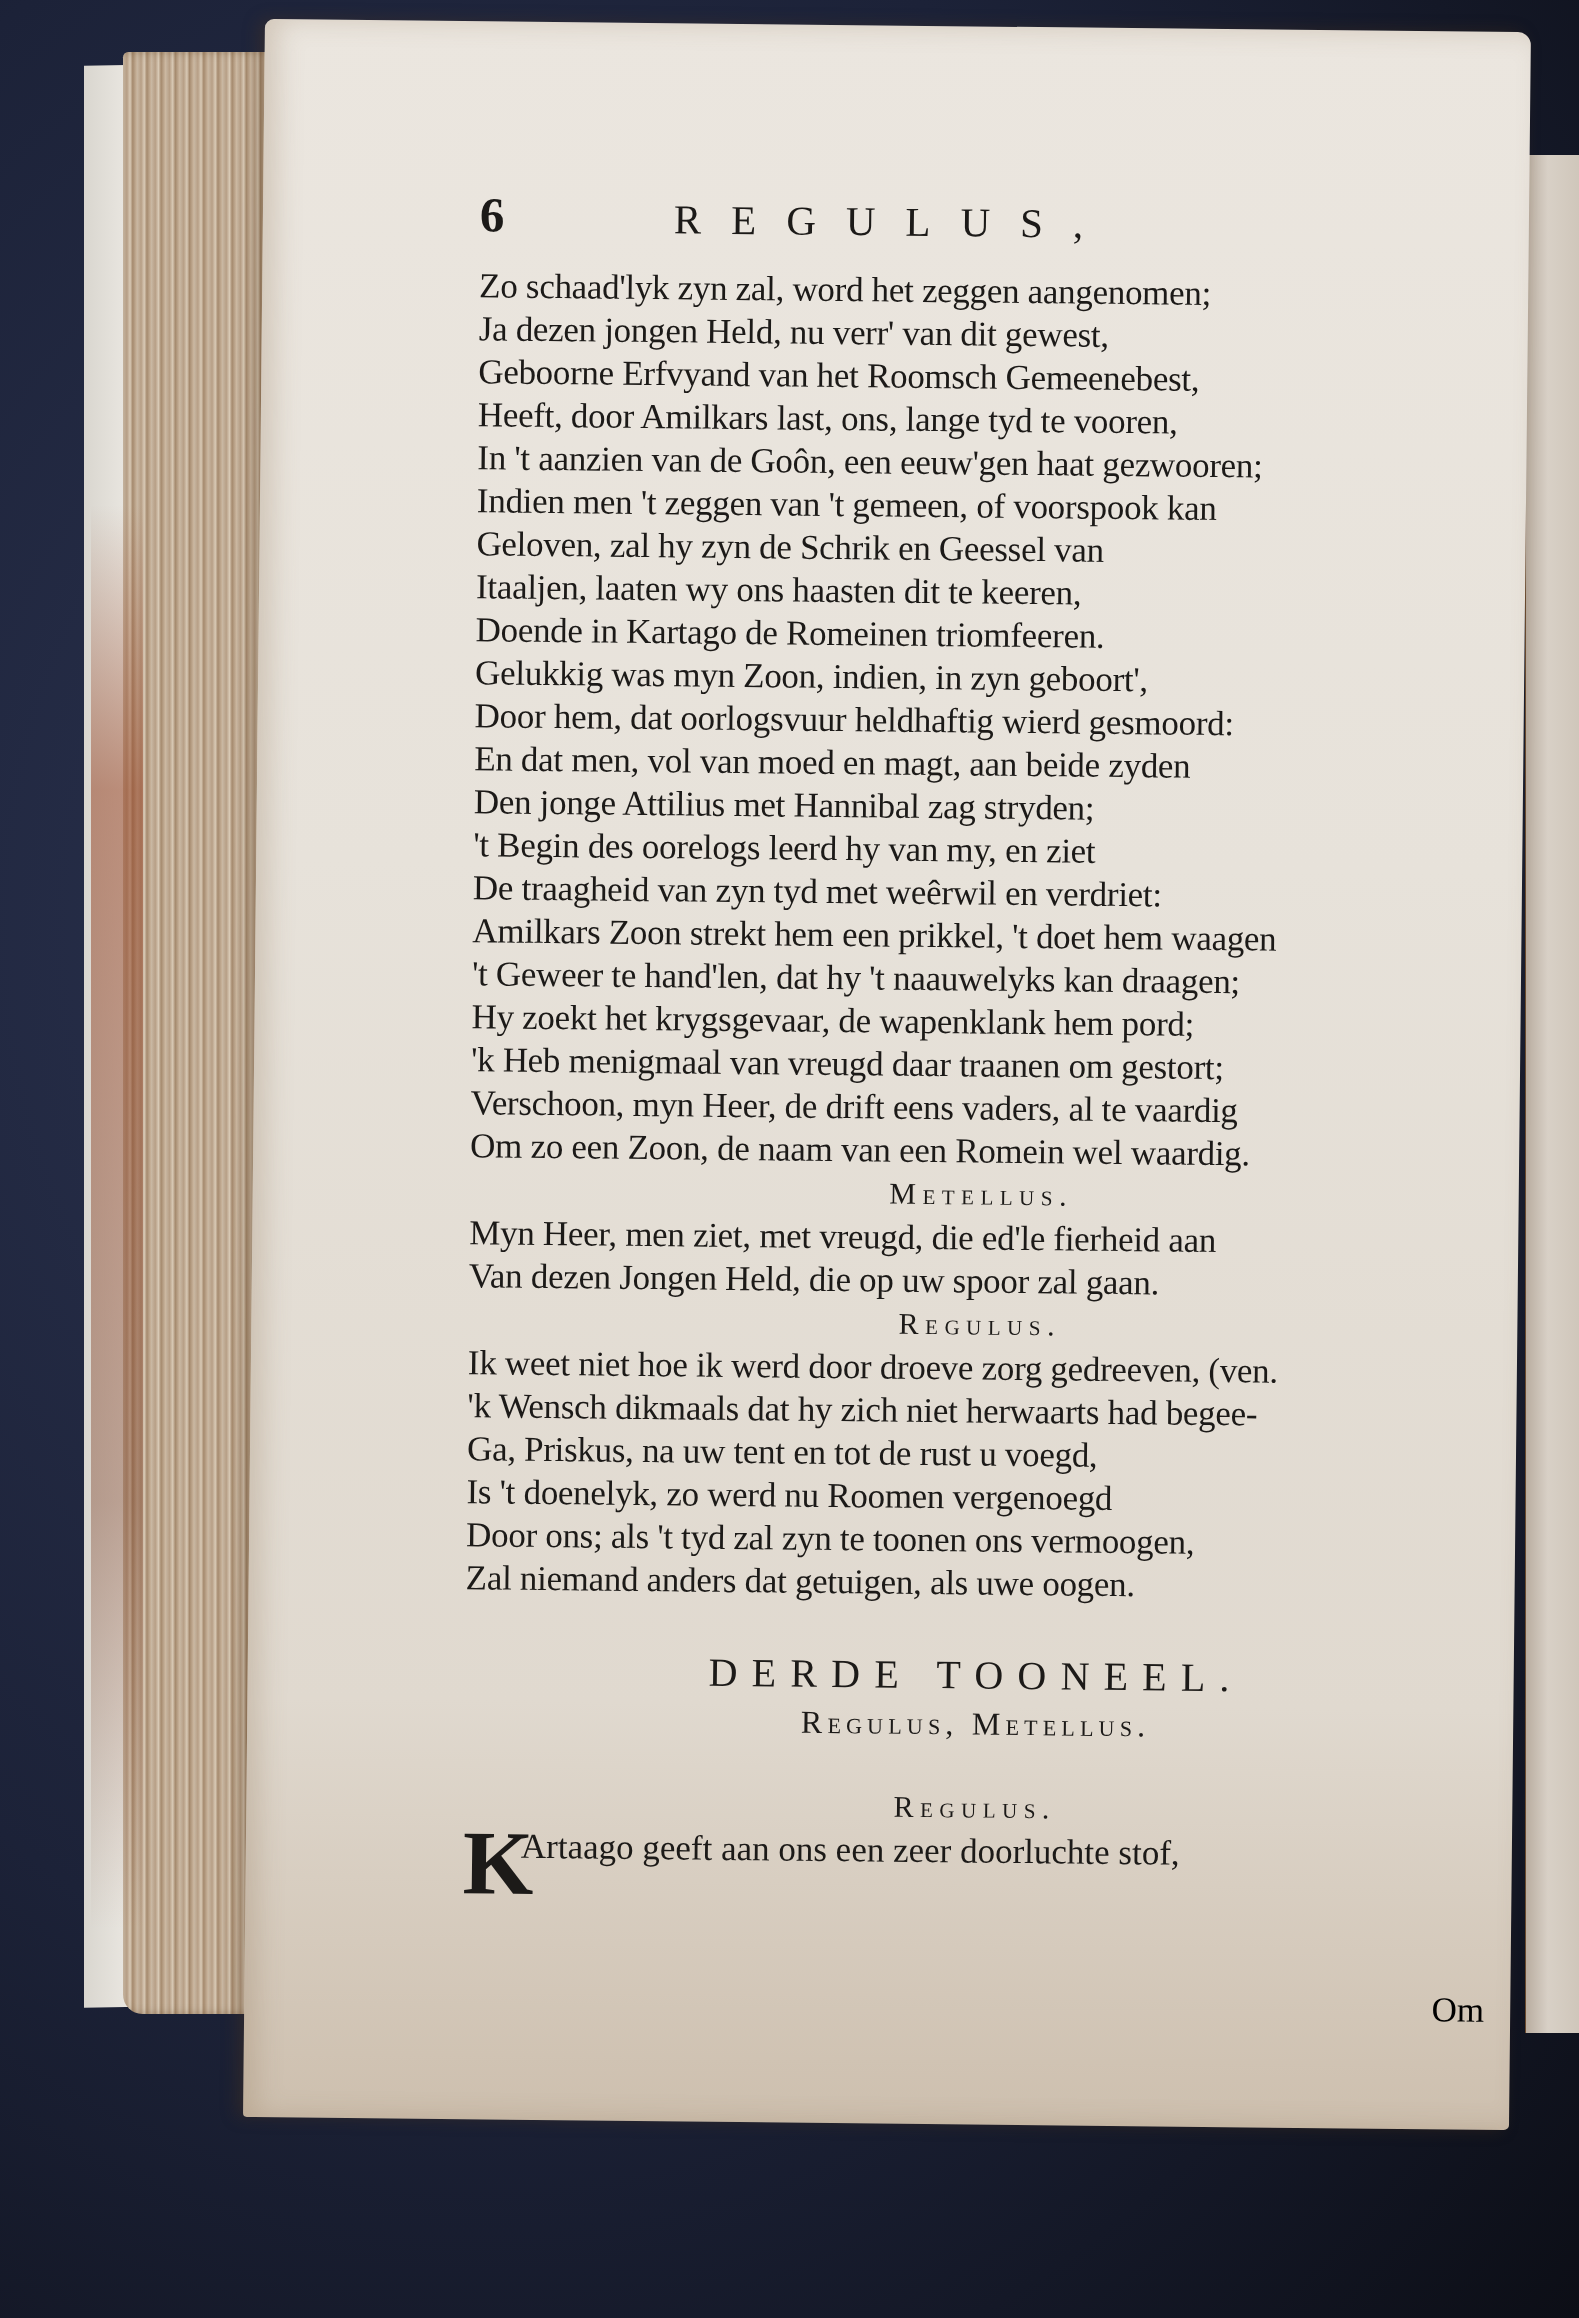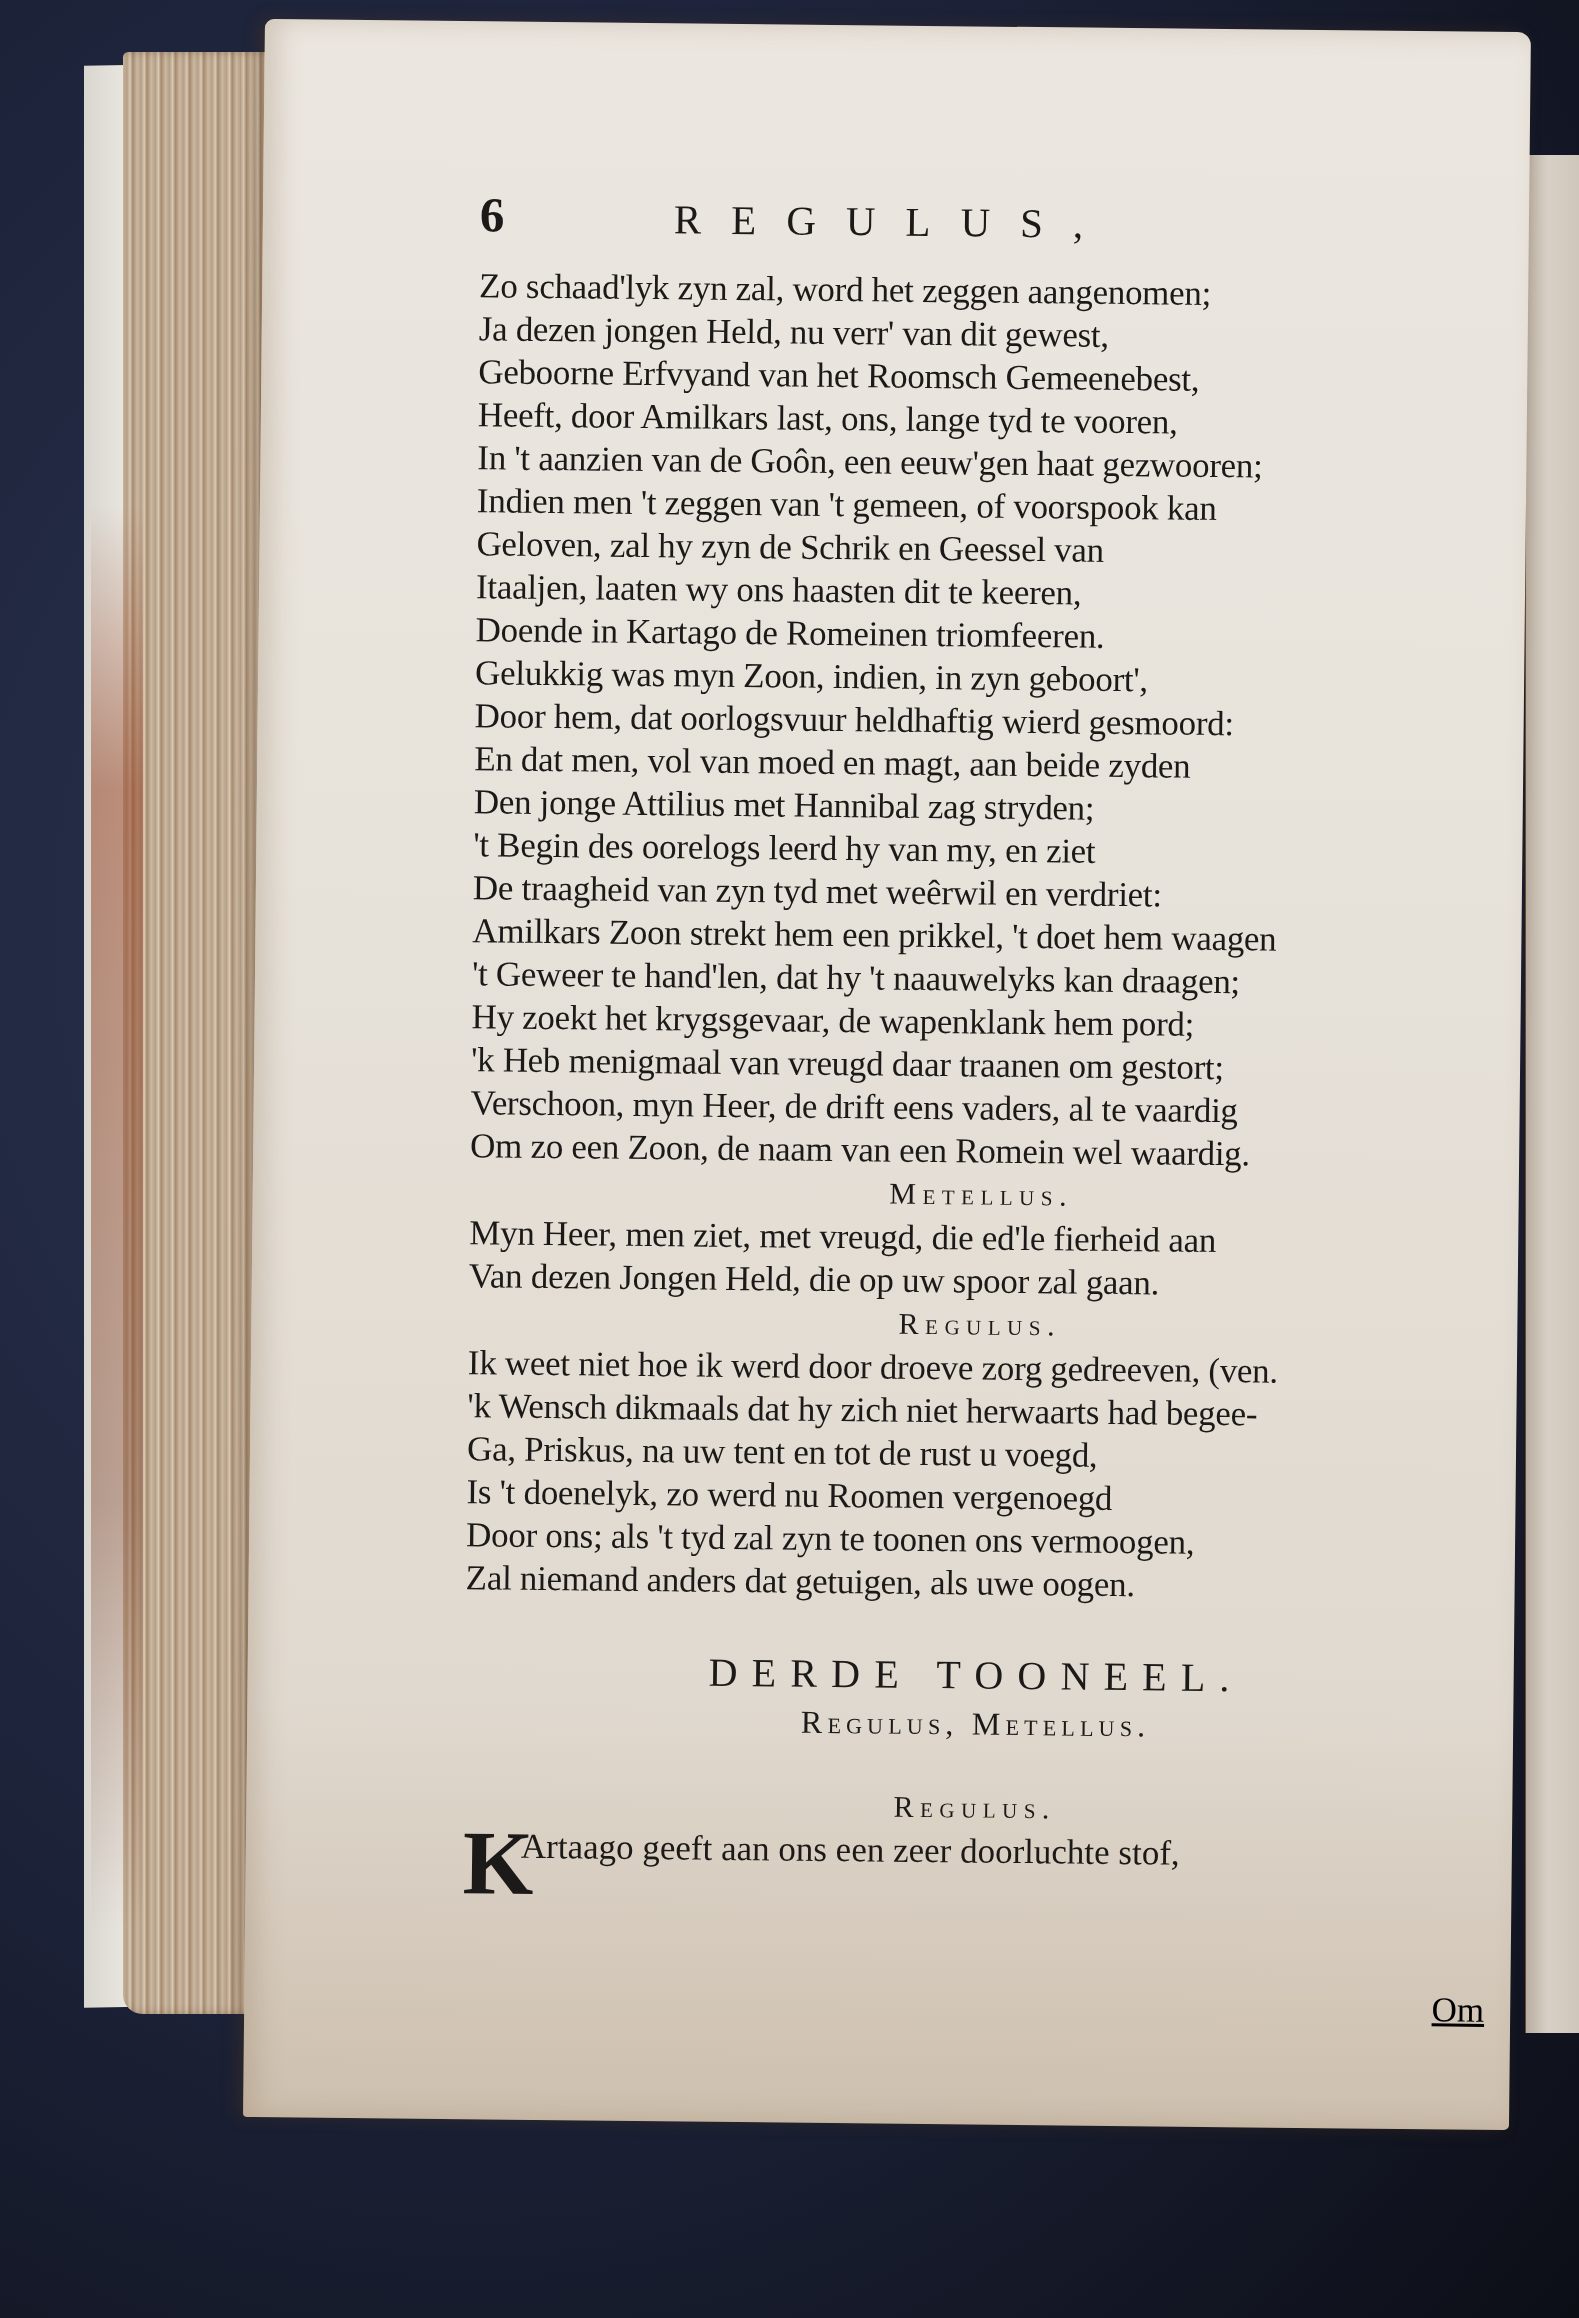--- a/index.html
+++ b/index.html
@@ -68,21 +68,20 @@
     }
     .scene-speaker { margin-top: 39px; }
     .dropcap-line { position: relative; padding-left: 58px; font-size: 35px; line-height: 43px; white-space: nowrap; }
     .dropcap {
       position: absolute; left: 0; top: 0;
       font-size: 91px; line-height: 78px; font-weight: bold;
     }
     .catchword {
       position: absolute; right: 26px; top: 1959px;
       font-size: 35px;
-      text-decoration: underline;
     }
   </style>
 </head>
 <body>
 
 <div class="cover-left"></div>
 <div class="page-stack"></div>
 <div class="stain"></div>
 <div class="next-page"></div>
 

